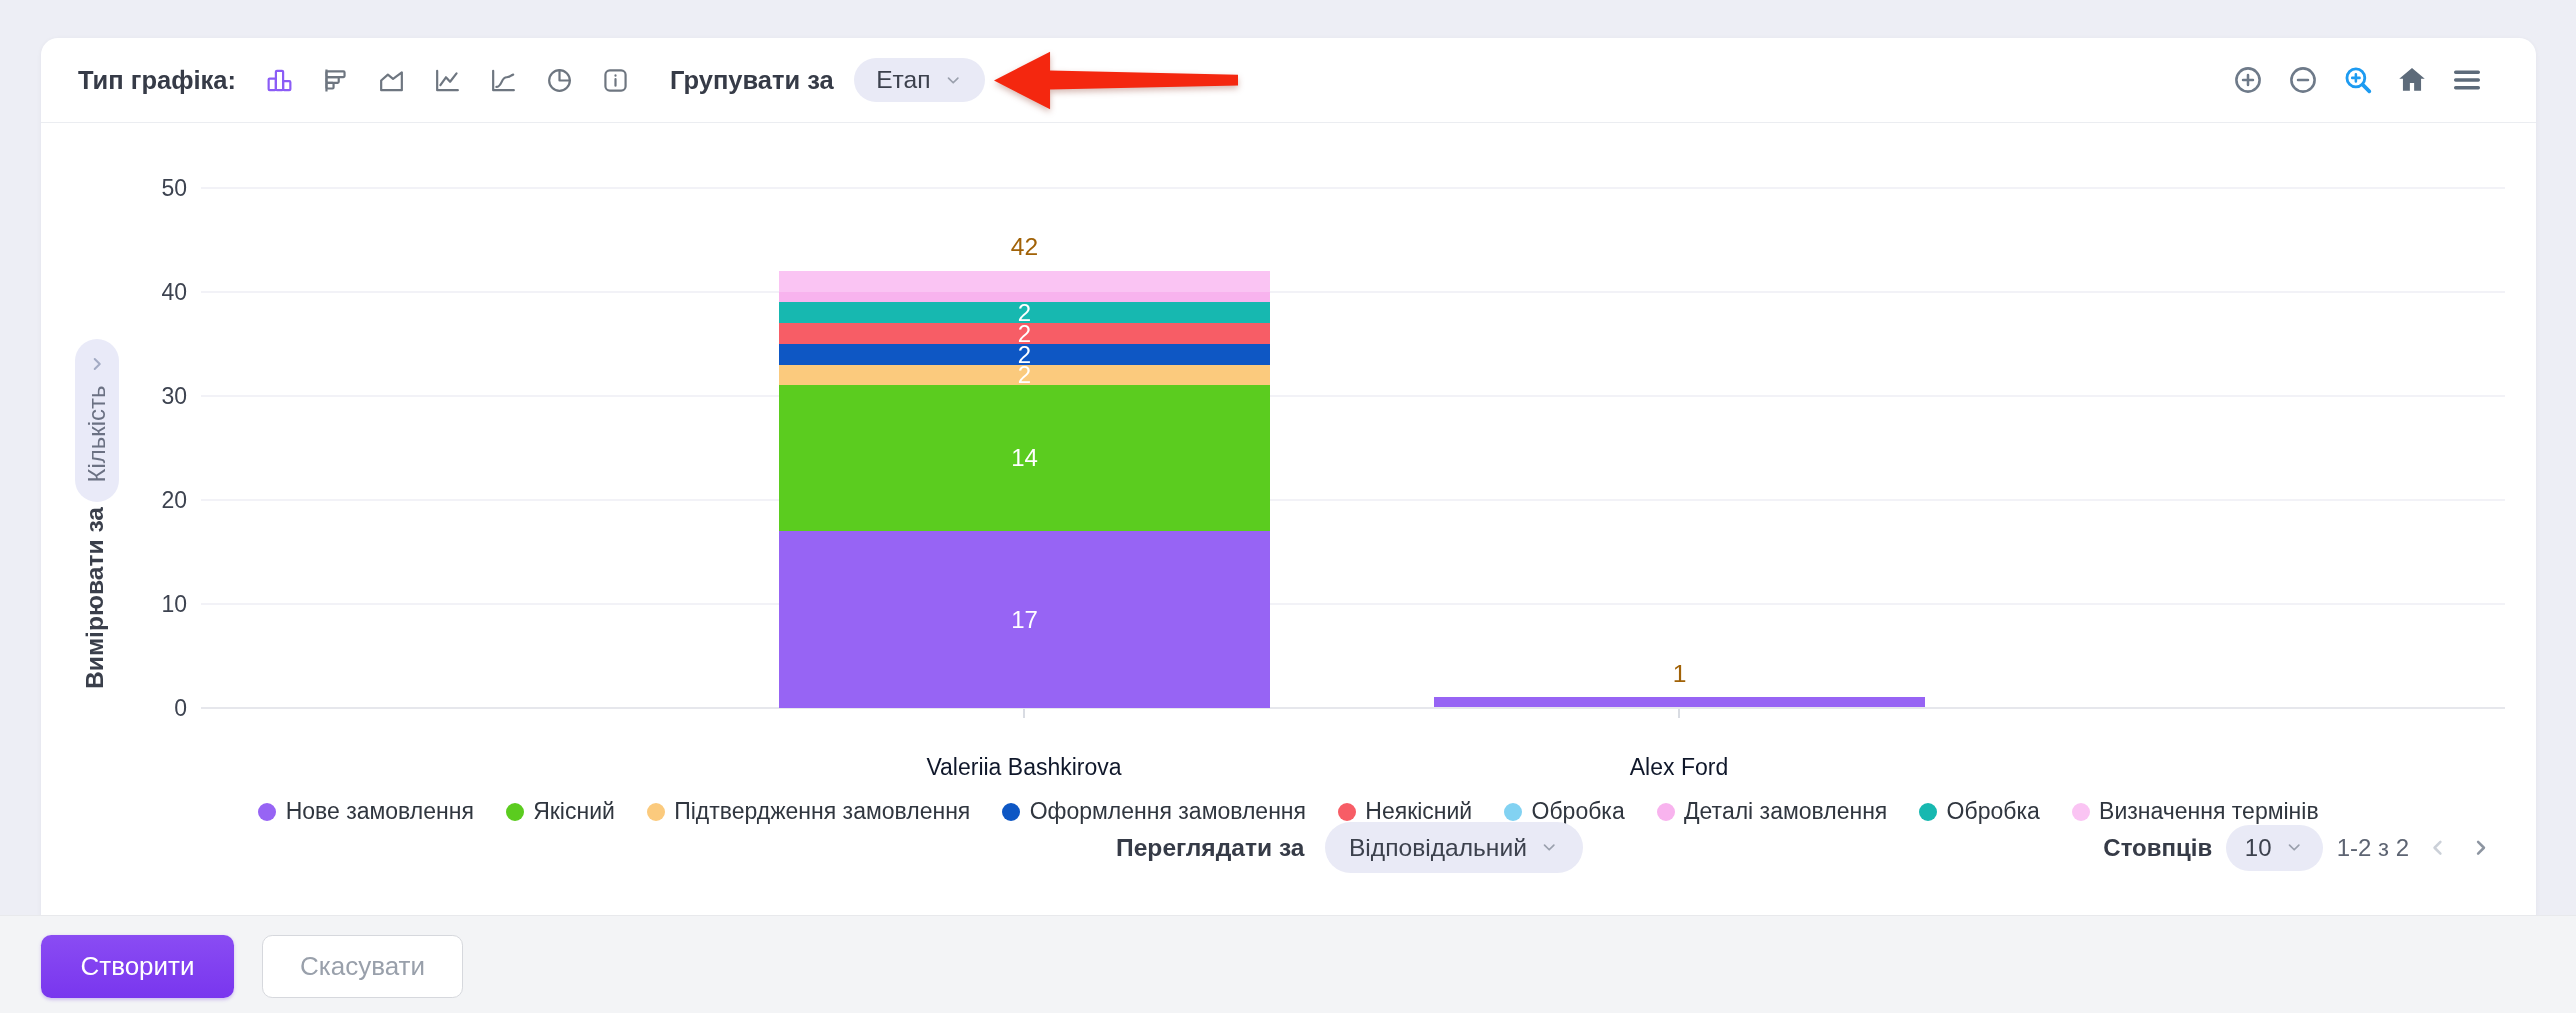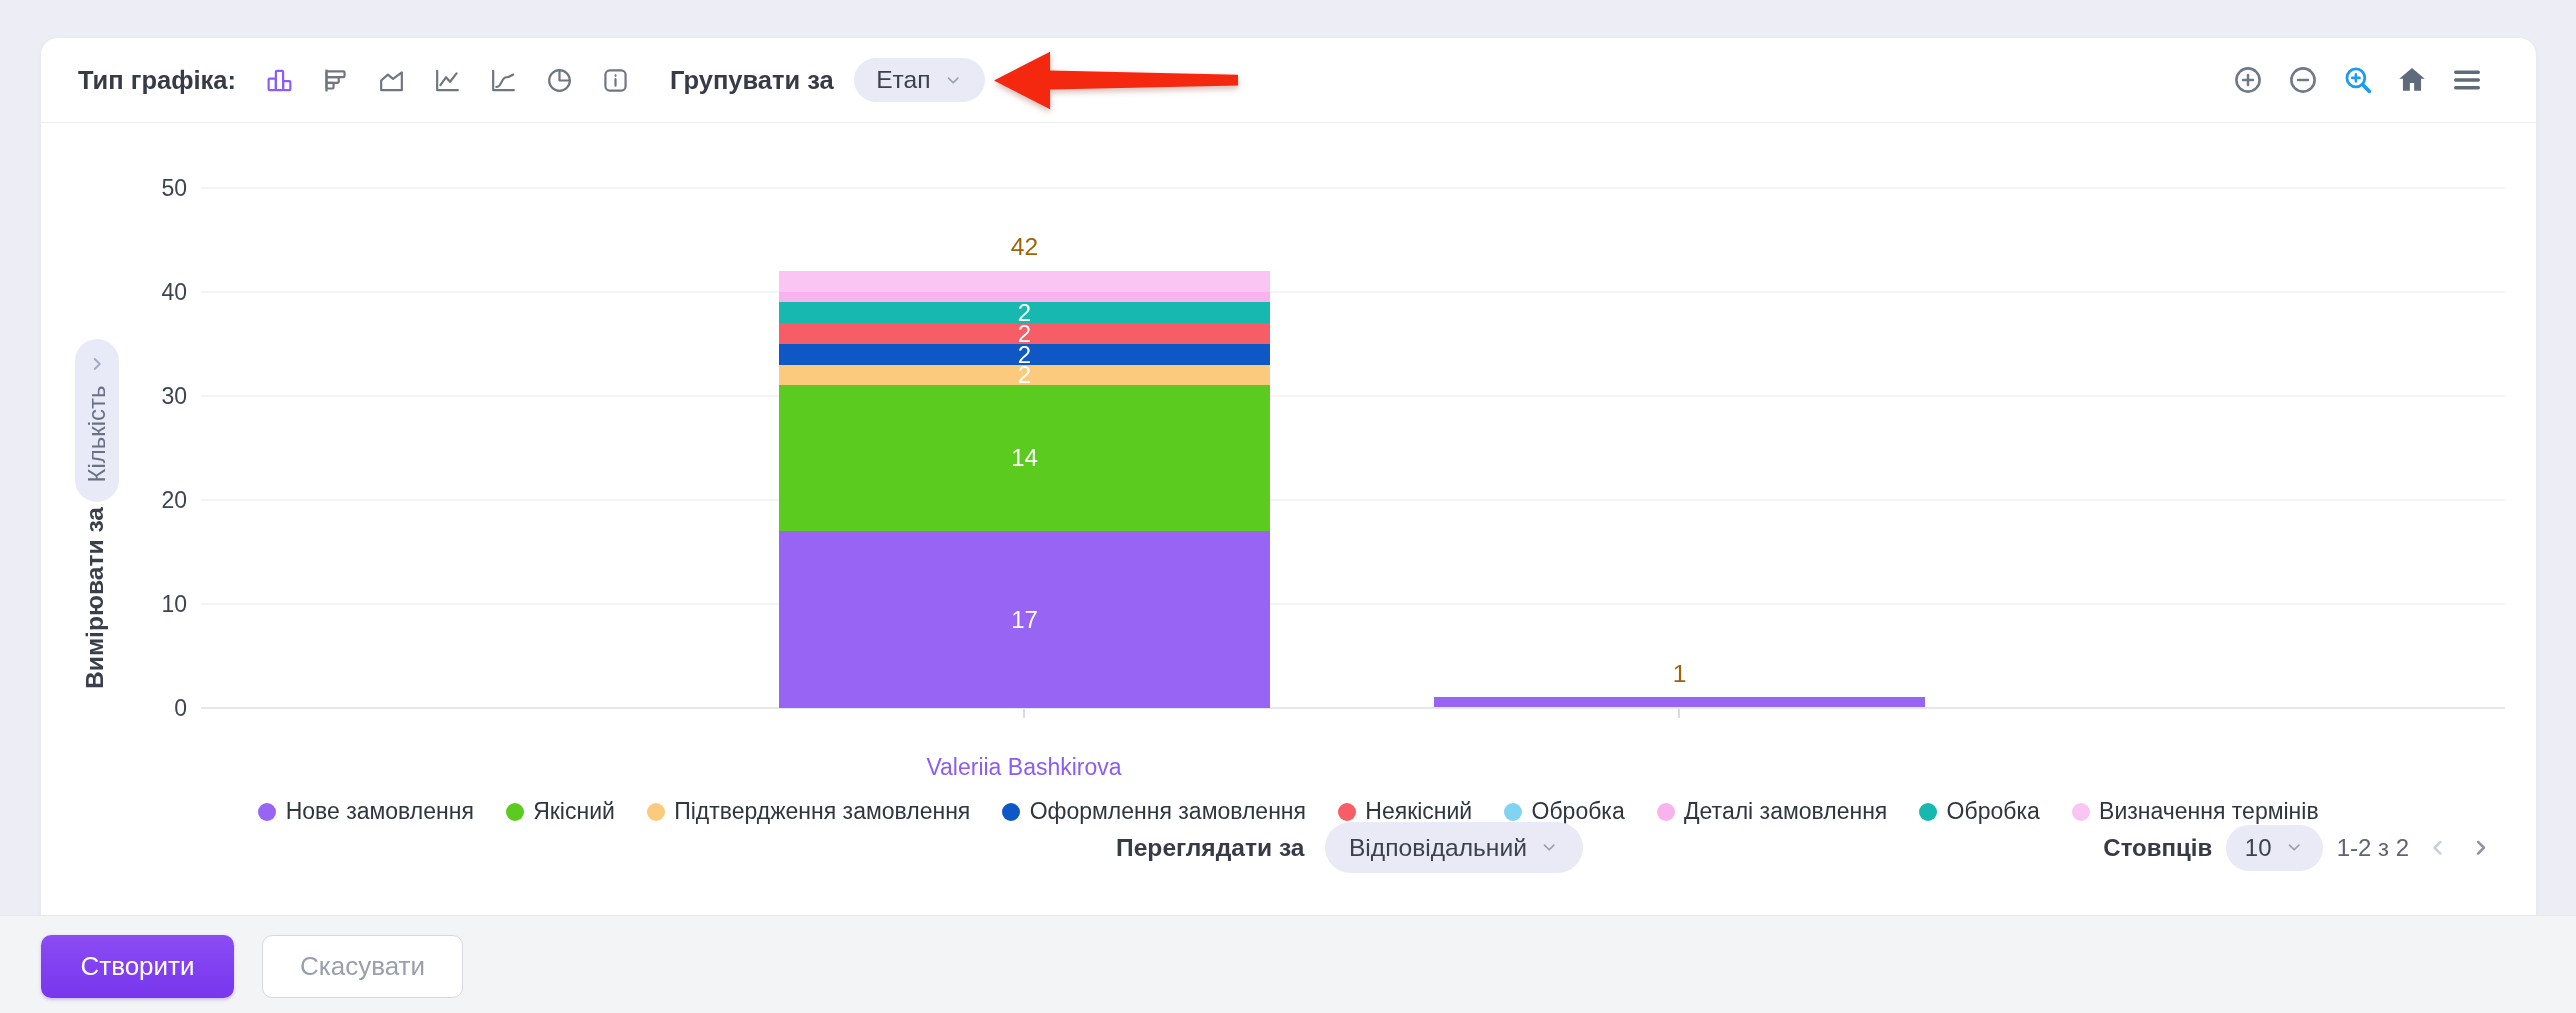--- a/index.html
+++ b/index.html
@@ -63,21 +63,21 @@
   .y-tick-label {
     position: absolute; left: 75px; width: 71px; text-align: right;
     font-size: 23px; color: #3d4350; transform: translateY(-50%);
   }
   .bar-segment { position: absolute; display: flex; align-items: center; justify-content: center; }
   .seg-label { font-size: 24px; color: #ffffff; line-height: 1; }
   .total-label {
     position: absolute; text-align: center; font-size: 24.6px; color: #a16207; height: 29px;
   }
   .x-tick { position: absolute; width: 1.7px; height: 9.3px; background: #d9dce3; }
-  .x-cat-label { position: absolute; text-align: center; font-size: 23px; color: #8b5cf6; }
+  .x-cat-label { position: absolute; text-align: center; font-size: 23px; color: #0f172a; }
   
   .metric-pill {
     position: absolute; left: 34px; top: 216px; width: 44px; height: 163px;
     background: #e9eaf8; border-radius: 24px; border: none; cursor: pointer;
   }
   .metric-pill .pill-chev {
     position: absolute; top: 13.6px; left: 50%; transform: translateX(-50%);
     width: 22px; height: 22px; color: #a3abc4;
   }
   .metric-pill .pill-label {
@@ -363,20 +363,21 @@
           <span class="seg-label">2</span>
         </div>
         <div class="bar-segment" style="left: 738px; top: 169px; width: 491px; height: 10.4px; background: rgb(248, 179, 238);"></div>
         <div class="bar-segment" style="left: 738px; top: 148px; width: 491px; height: 21px; background: rgb(250, 196, 243);"></div>
         <div class="total-label" style="left: 738px; width: 491px; top: 110px;">42</div>
         <div class="x-tick" style="left: 982px; top: 586px;"></div>
         <div class="x-cat-label" style="left: 686px; width: 594px; top: 631px;">Valeriia Bashkirova</div>
         <div class="bar-segment" style="left: 1393px; top: 574px; width: 491px; height: 10.4px; background: rgb(151, 100, 244);"></div>
         <div class="total-label" style="left: 1393px; width: 491px; top: 537px;">1</div>
         <div class="x-tick" style="left: 1637px; top: 586px;"></div>
+        <div class="x-cat-label" style="left: 1341px; width: 594px; top: 631px;">Alex Ford</div>
       </div>
   </div>
 
   <div class="page-footer">
     <button class="btn-create">Створити</button>
     <button class="btn-cancel">Скасувати</button>
   </div>
 
 </div>
 

